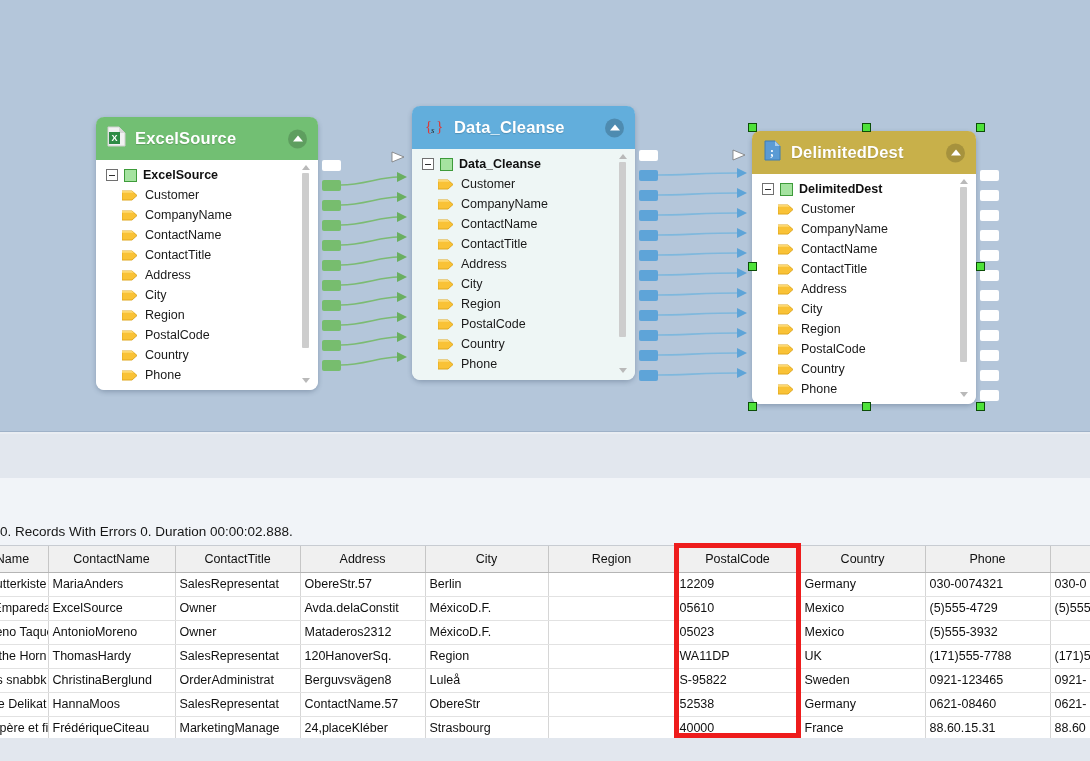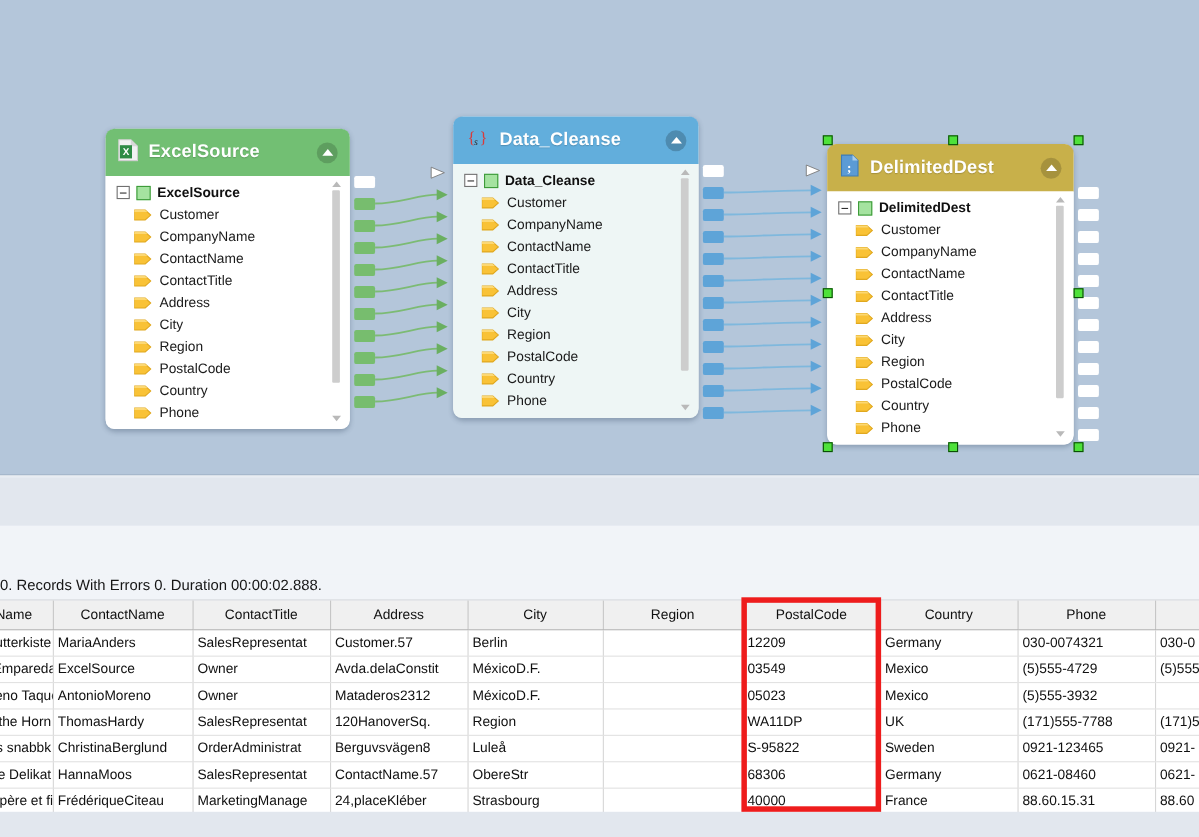--- a/index.html
+++ b/index.html
@@ -653,36 +653,36 @@
           <th>Country</th>
           <th>Phone</th>
           <th></th>
         </tr>
       </thead>
     <tbody id="grid-body">
         <tr>
           <td style="text-align: right;">Alfreds Futterkiste</td>
           <td>MariaAnders</td>
           <td>SalesRepresentat</td>
-          <td>Customer.57</td>
+          <td>ObereStr.57</td>
           <td>Berlin</td>
           <td></td>
           <td>12209</td>
           <td>Germany</td>
           <td>030-0074321</td>
           <td>030-0</td>
         </tr>
         <tr>
           <td style="text-align: right;">Ana Trujillo Emparedados y helados Empar</td>
           <td>ExcelSource</td>
           <td>Owner</td>
           <td>Avda.delaConstit</td>
           <td>MéxicoD.F.</td>
           <td></td>
-          <td>03549</td>
+          <td>05610</td>
           <td>Mexico</td>
           <td>(5)555-4729</td>
           <td>(5)555</td>
         </tr>
         <tr>
           <td style="text-align: right;">Antonio Moreno TaquerenoTa</td>
           <td>AntonioMoreno</td>
           <td>Owner</td>
           <td>Mataderos2312</td>
           <td>MéxicoD.F.</td>
@@ -716,21 +716,21 @@
           <td>0921-123465</td>
           <td>0921-</td>
         </tr>
         <tr>
           <td style="text-align: right;">Blauer See Delikat</td>
           <td>HannaMoos</td>
           <td>SalesRepresentat</td>
           <td>ContactName.57</td>
           <td>ObereStr</td>
           <td></td>
-          <td>68306</td>
+          <td>52538</td>
           <td>Germany</td>
           <td>0621-08460</td>
           <td>0621-</td>
         </tr>
         <tr>
           <td style="text-align: right;">Blondesddsl père et fils lpèree</td>
           <td>FrédériqueCiteau</td>
           <td>MarketingManage</td>
           <td>24,placeKléber</td>
           <td>Strasbourg</td>

